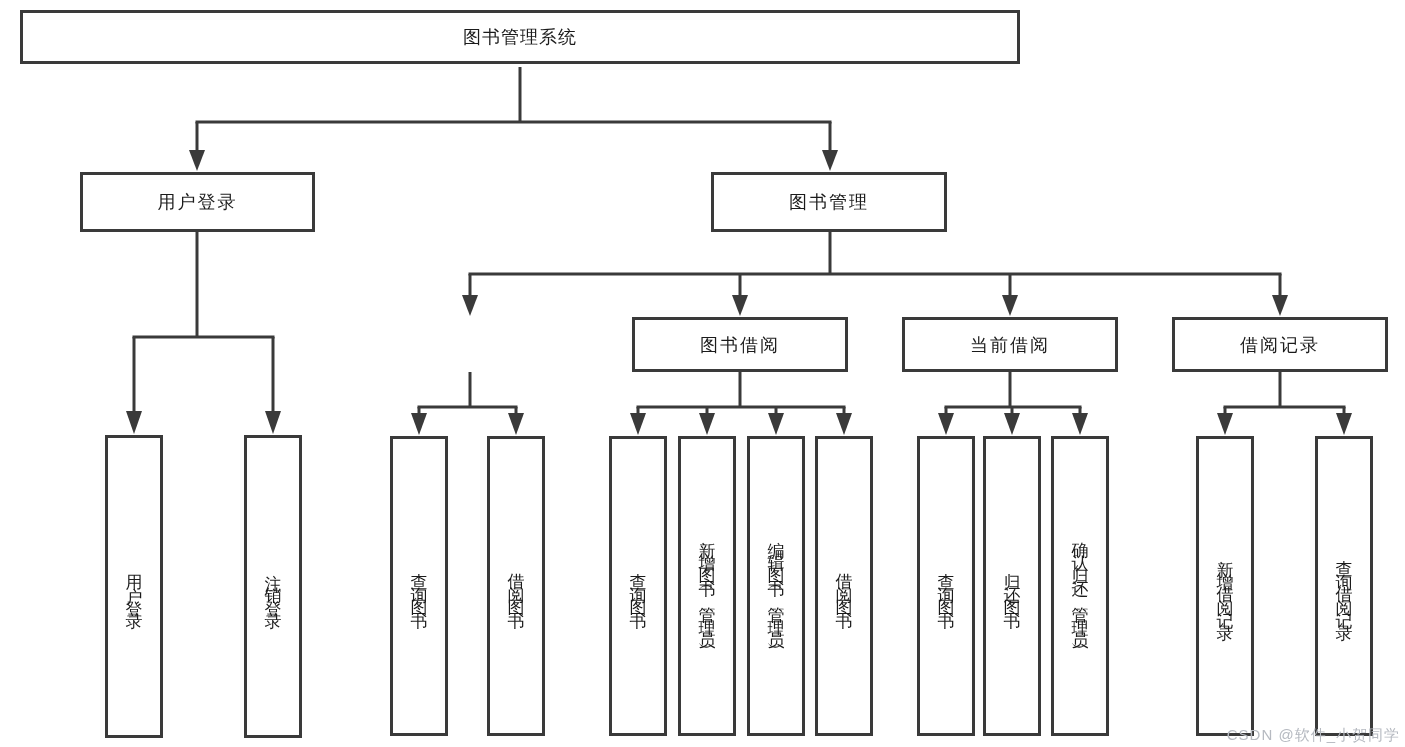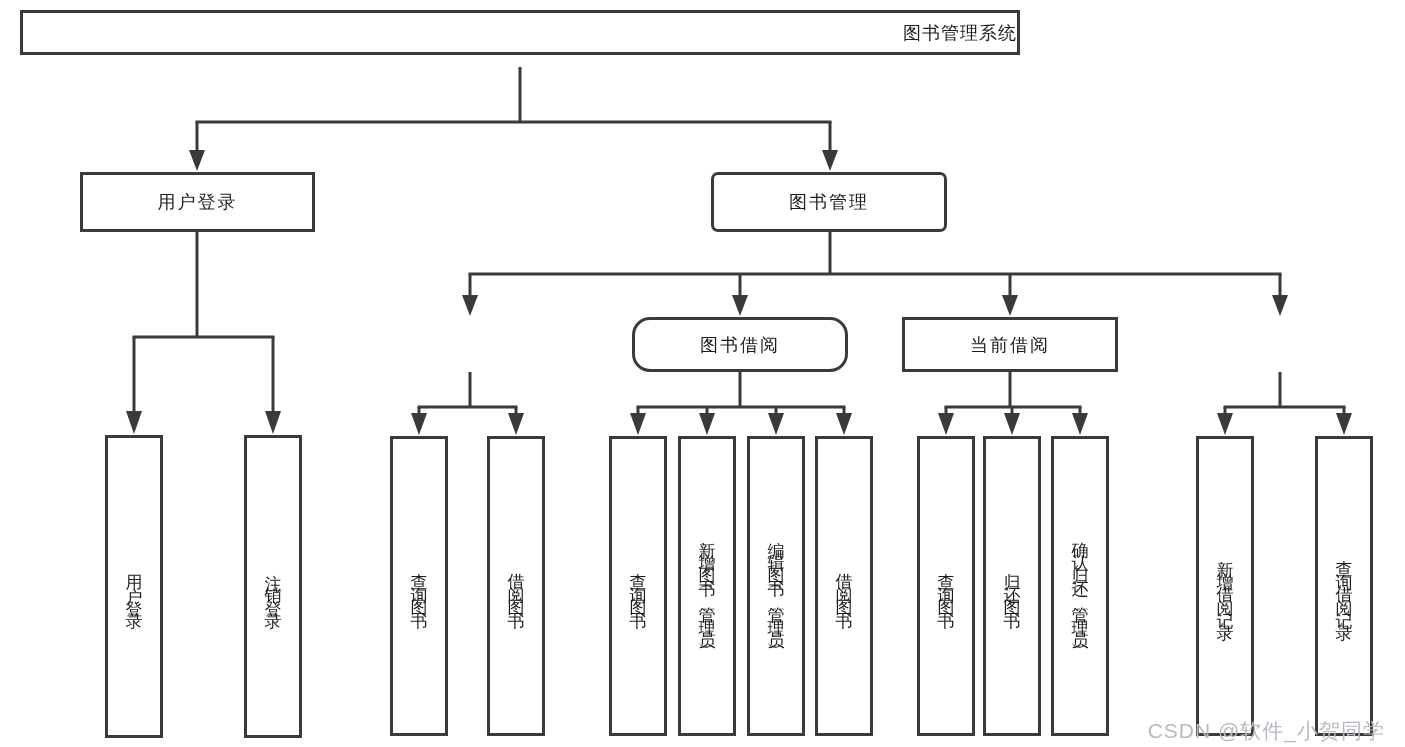--- a/index.html
+++ b/index.html
@@ -28,23 +28,23 @@
   .v-label {
     writing-mode: vertical-rl;
     text-orientation: mixed;
     font-size: 17px;
     letter-spacing: 13px;
     line-height: 1;
     white-space: nowrap;
   }
   .watermark {
     position: absolute;
-    right: 20px;
+    right: 5px;
     bottom: 2px;
-    font-size: 21px;
+    font-size: 15px;
     letter-spacing: 1px;
     color: #b6bac1;
     z-index: 6;
     white-space: nowrap;
   }
 </style>
 </head>
 <body>
 
 <div id="canvas">
@@ -108,43 +108,46 @@
       <polygon points="768,413 784,413 776,435"></polygon>
       <polygon points="836,413 852,413 844,435"></polygon>
       <polygon points="938,413 954,413 946,435"></polygon>
       <polygon points="1004,413 1020,413 1012,435"></polygon>
       <polygon points="1072,413 1088,413 1080,435"></polygon>
       <polygon points="1217,413 1233,413 1225,435"></polygon>
       <polygon points="1336,413 1352,413 1344,435"></polygon>
     </g>
   </svg>
 
-  <div class="box" style="left:20px; top:10px; width:1000px; height:45px;justify-content:flex-end;">
+  <div class="box" style="left:20px; top:10px; width:1000px; height:54px;">
     <span class="root-label">图书管理系统</span>
   </div>
 
   <div class="box" style="left:80px; top:172px; width:235px; height:60px;">
     <span class="h-label">用户登录</span>
   </div>
-  <div class="box" style="left:711px; top:172px; width:236px; height:60px;border-radius:7px;">
+  <div class="box" style="left:711px; top:172px; width:236px; height:60px;">
     <span class="h-label">图书管理</span>
   </div>
 
   <div class="box" style="left:105px; top:435px; width:58px; height:303px;">
     <span class="v-label">用户登录</span>
   </div>
   <div class="box" style="left:244px; top:435px; width:58px; height:303px;">
     <span class="v-label">注销登录</span>
   </div>
 
-  <div class="box" style="left:632px; top:317px; width:216px; height:55px;border-radius:18px;">
+  <div class="box" style="left:632px; top:317px; width:216px; height:55px;">
     <span class="h-label">图书借阅</span>
   </div>
   <div class="box" style="left:902px; top:317px; width:216px; height:55px;justify-content:center;">
     <span class="h-label">当前借阅</span>
+  </div>
+  <div class="box" style="left:1172px; top:317px; width:216px; height:55px;">
+    <span class="h-label">借阅记录</span>
   </div>
 
   <div class="box" style="left:390px; top:436px; width:58px; height:300px;">
     <span class="v-label">查询图书</span>
   </div>
   <div class="box" style="left:487px; top:436px; width:58px; height:300px;">
     <span class="v-label">借阅图书</span>
   </div>
 
   <div class="box" style="left:609px; top:436px; width:58px; height:300px;">

